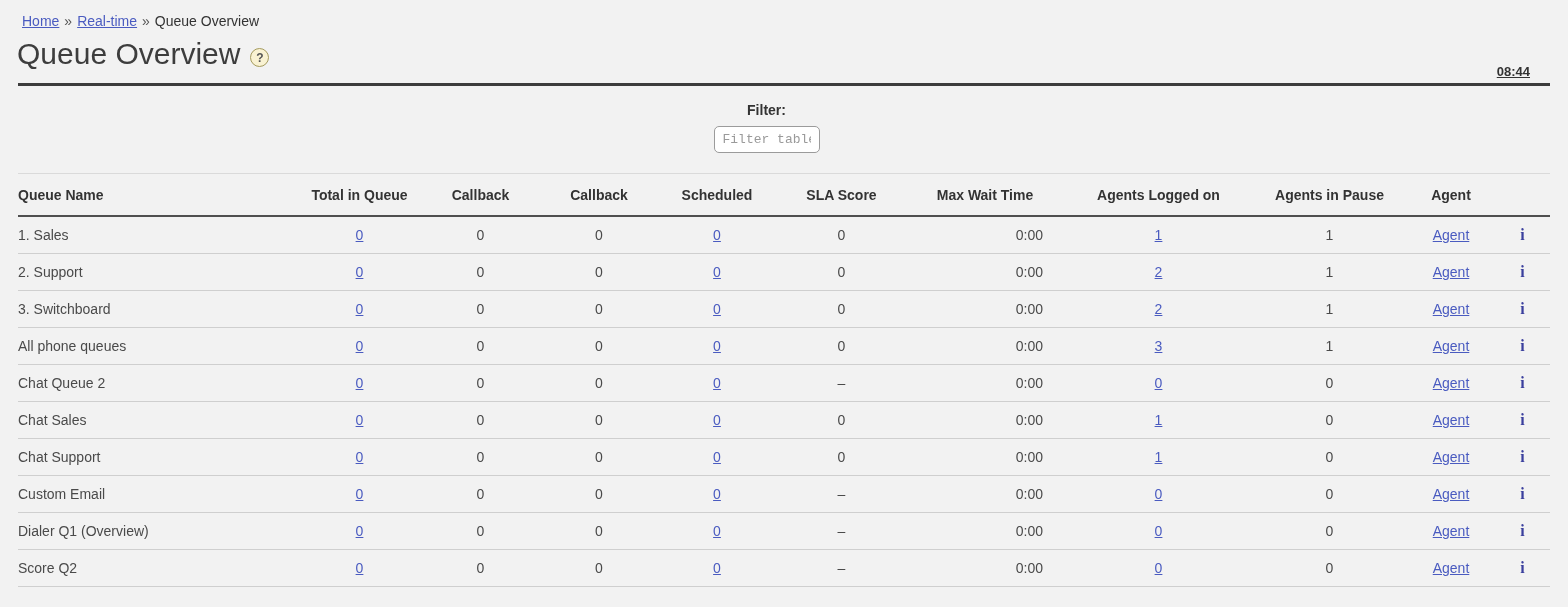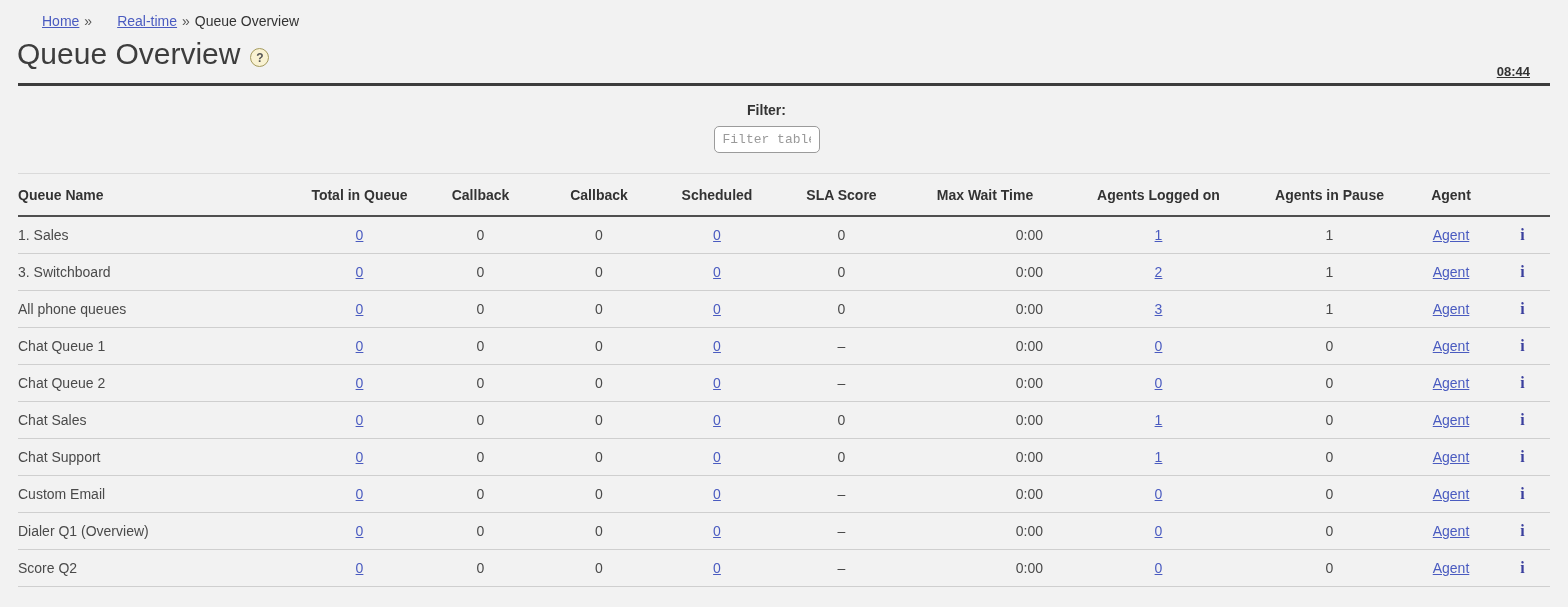--- a/index.html
+++ b/index.html
@@ -14,21 +14,20 @@
   
   .breadcrumb {
     padding: 13px 0 0 22px;
     font-size: 14px;
     color: #4a4a4a;
   }
   .breadcrumb a {
     color: #4a5bc0;
     text-decoration: underline;
     cursor: pointer;
-    margin-left: 20px;
   }
   .breadcrumb .sep { color: #555; margin: 0 5px; }
   .breadcrumb .current { color: #333; }
 
   .page-title-row {
     margin: 8px 0 0 17px;
     display: flex;
     align-items: center;
     gap: 10px;
   }
@@ -191,59 +190,59 @@
     <td>0</td>
     <td><a class="cell-link">0</a></td>
     <td>0</td>
     <td class="col-maxwait">0:00</td>
     <td><a class="cell-link">1</a></td>
     <td>1</td>
     <td><a class="cell-link">Agent</a></td>
     <td><a class="info-link">i</a></td>
   </tr>
       <tr>
-    <td class="col-queue">3. Switchboard</td>
+    <td class="col-queue">2. Support</td>
     <td><a class="cell-link">0</a></td>
     <td>0</td>
     <td>0</td>
     <td><a class="cell-link">0</a></td>
     <td>0</td>
     <td class="col-maxwait">0:00</td>
     <td><a class="cell-link">2</a></td>
     <td>1</td>
     <td><a class="cell-link">Agent</a></td>
     <td><a class="info-link">i</a></td>
   </tr>
       <tr>
+    <td class="col-queue">3. Switchboard</td>
+    <td><a class="cell-link">0</a></td>
+    <td>0</td>
+    <td>0</td>
+    <td><a class="cell-link">0</a></td>
+    <td>0</td>
+    <td class="col-maxwait">0:00</td>
+    <td><a class="cell-link">2</a></td>
+    <td>1</td>
+    <td><a class="cell-link">Agent</a></td>
+    <td><a class="info-link">i</a></td>
+  </tr>
+      <tr>
     <td class="col-queue">All phone queues</td>
     <td><a class="cell-link">0</a></td>
     <td>0</td>
     <td>0</td>
     <td><a class="cell-link">0</a></td>
     <td>0</td>
     <td class="col-maxwait">0:00</td>
     <td><a class="cell-link">3</a></td>
     <td>1</td>
     <td><a class="cell-link">Agent</a></td>
     <td><a class="info-link">i</a></td>
   </tr>
       <tr>
-    <td class="col-queue">Chat Queue 1</td>
-    <td><a class="cell-link">0</a></td>
-    <td>0</td>
-    <td>0</td>
-    <td><a class="cell-link">0</a></td>
-    <td>–</td>
-    <td class="col-maxwait">0:00</td>
-    <td><a class="cell-link">0</a></td>
-    <td>0</td>
-    <td><a class="cell-link">Agent</a></td>
-    <td><a class="info-link">i</a></td>
-  </tr>
-      <tr>
     <td class="col-queue">Chat Queue 2</td>
     <td><a class="cell-link">0</a></td>
     <td>0</td>
     <td>0</td>
     <td><a class="cell-link">0</a></td>
     <td>–</td>
     <td class="col-maxwait">0:00</td>
     <td><a class="cell-link">0</a></td>
     <td>0</td>
     <td><a class="cell-link">Agent</a></td>

